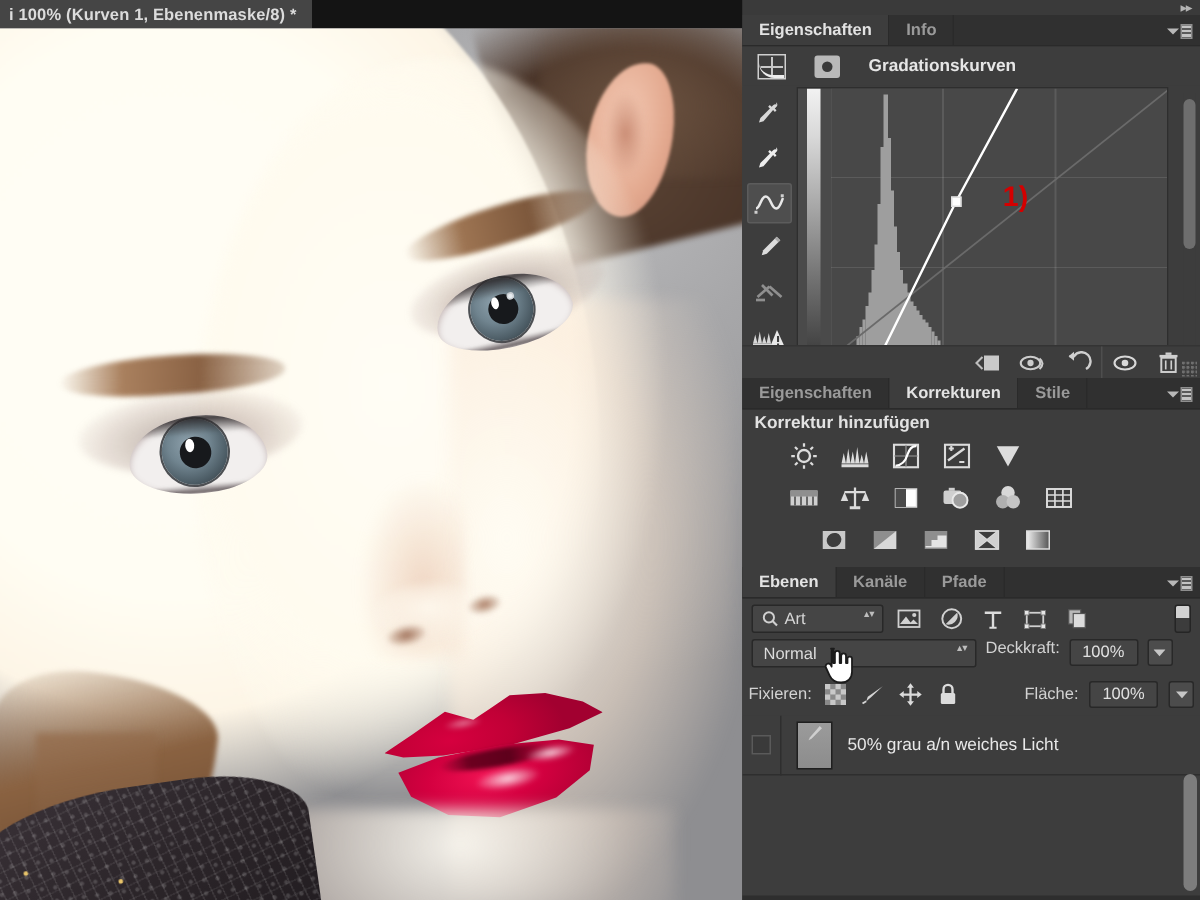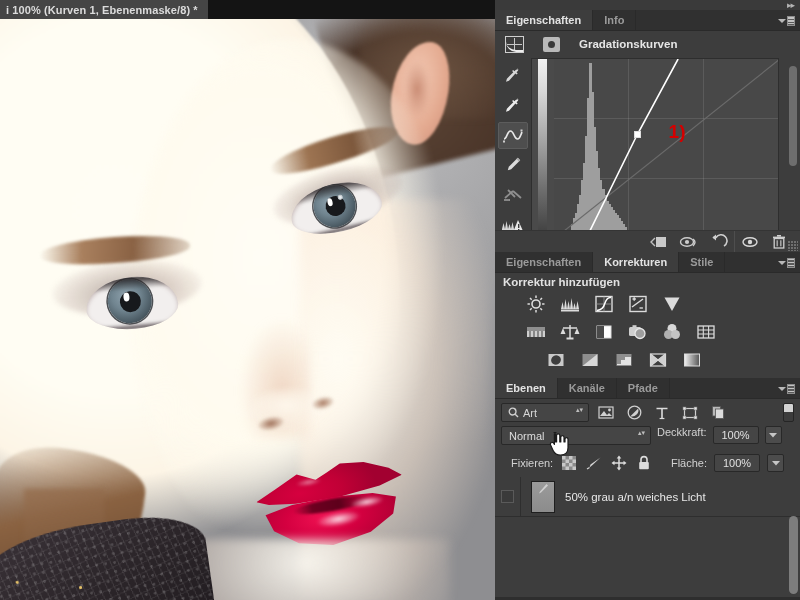--- a/index.html
+++ b/index.html
@@ -432,21 +432,21 @@
   .numbox {
     width:46px;height:18px;background:#454545;border:1px solid #282828;border-radius:2px;
     display:flex;align-items:center;justify-content:center;font-size:11px;color:#e0e0e0;
   }
   .numarrow {
     width:17px;height:18px;background:#4c4c4c;border:1px solid #282828;border-radius:2px;
     display:flex;align-items:center;justify-content:center;
   }
   #lay-lock {
     position:absolute; left:0; top:73px; width:305px; height:24px;
-    display:flex; align-items:center; padding:0 16px; gap:7px;justify-content:flex-end;
+    display:flex; align-items:center; padding:0 4px; gap:7px;justify-content:flex-end;
   }
   .lockico { width:18px;height:18px;display:flex;align-items:center;justify-content:center; }
 
   #lay-list {
     position:absolute; left:0; top:99px; width:305px; height:123px;
     overflow:hidden;
   }
   .layer-row {
     position:relative; width:305px; height:40px;
     border-bottom:1px solid #2e2e2e;

